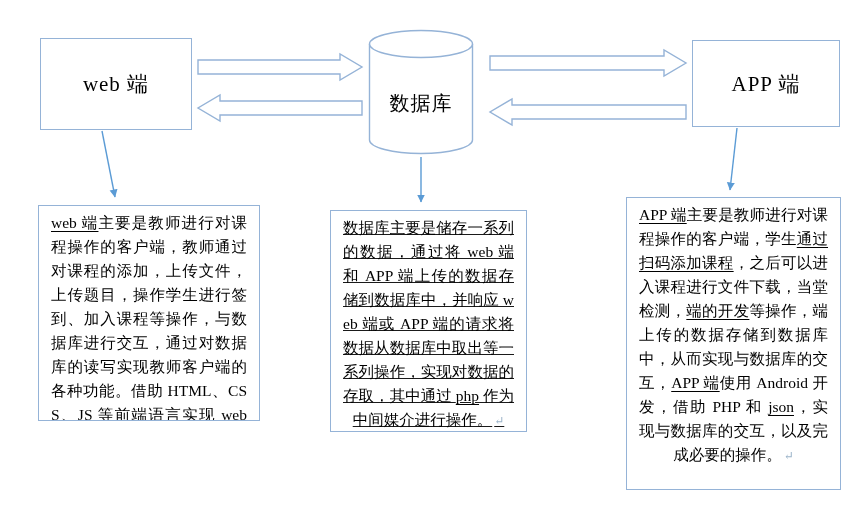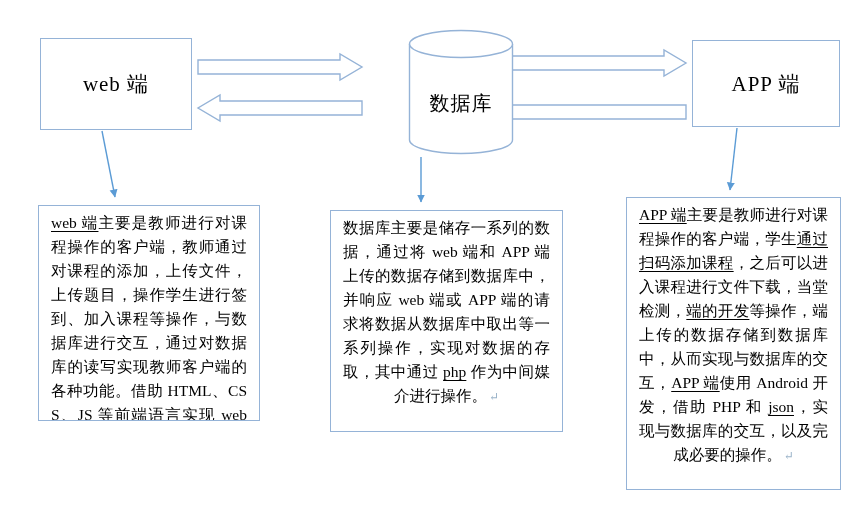--- a/index.html
+++ b/index.html
@@ -19,39 +19,39 @@
 
   .node-box{
     position:absolute;background:#ffffff;border:1.3px solid var(--outline);
     display:flex;align-items:center;justify-content:center;box-sizing:border-box;
   }
   .node-label{font-size:21px;letter-spacing:1px;color:#000;}
 
   .node-web{left:40px;top:38px;width:152px;height:92px;}
   .node-app{left:692px;top:40px;width:148px;height:87px;}
 
-  .node-db{position:absolute;left:368px;top:28px;width:106px;height:128px;margin-left:40px;}
+  .node-db{position:absolute;left:368px;top:28px;width:106px;height:128px;}
   .node-db svg{position:absolute;left:0;top:0;}
   .db-shape{fill:#ffffff;stroke:var(--outline);stroke-width:1.4;}
   .db-label{
     position:absolute;left:0;top:62px;width:100%;text-align:center;
     font-size:20px;letter-spacing:1px;color:#000;
   }
 
   .desc-box{
     position:absolute;background:#ffffff;border:1.3px solid var(--outline);
     box-sizing:border-box;overflow:hidden;
   }
   .desc-text{
     margin:0;padding:5px 12px;font-size:15.5px;line-height:24px;
     text-align:justify;text-align-last:center;text-justify:inter-ideograph;
     word-break:break-all;color:#000;
   }
   .desc-web{left:38px;top:205px;width:222px;height:216px;font-family:Liberation Serif, serif;}
-  .desc-db{left:330px;top:210px;width:233px;height:222px;}
+  .desc-db{left:330px;top:210px;width:197px;height:222px;text-decoration:underline;}
   .desc-app{left:626px;top:197px;width:215px;height:293px;}
 
   .u{text-decoration:underline;text-underline-offset:3px;}
   .pm{color:var(--pm);font-size:12px;text-decoration:none;padding-left:2px;}
 </style>
 </head>
 <body>
 
 <div class="stage">
 

